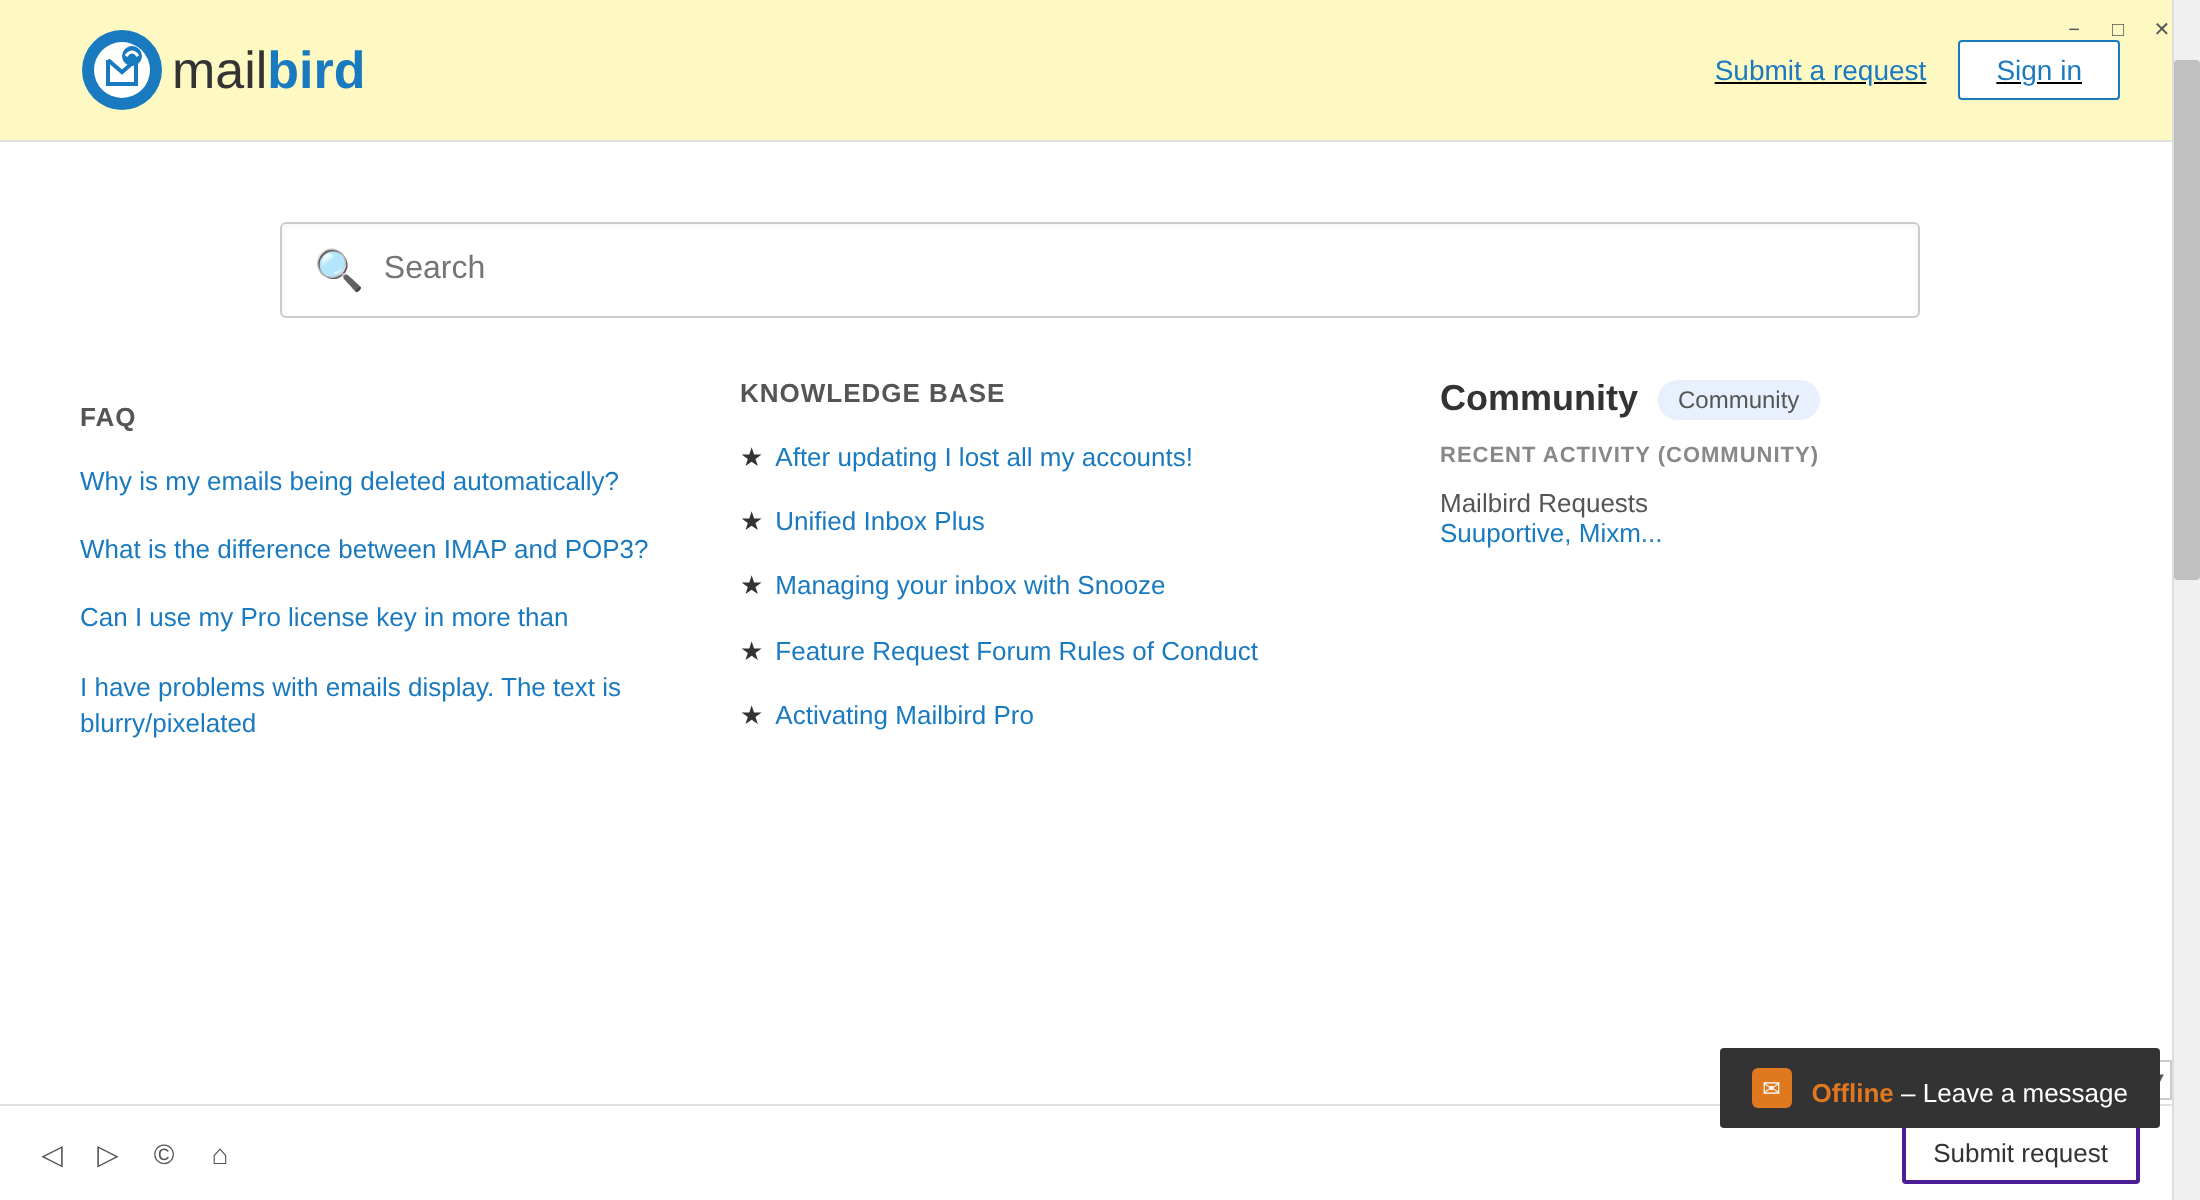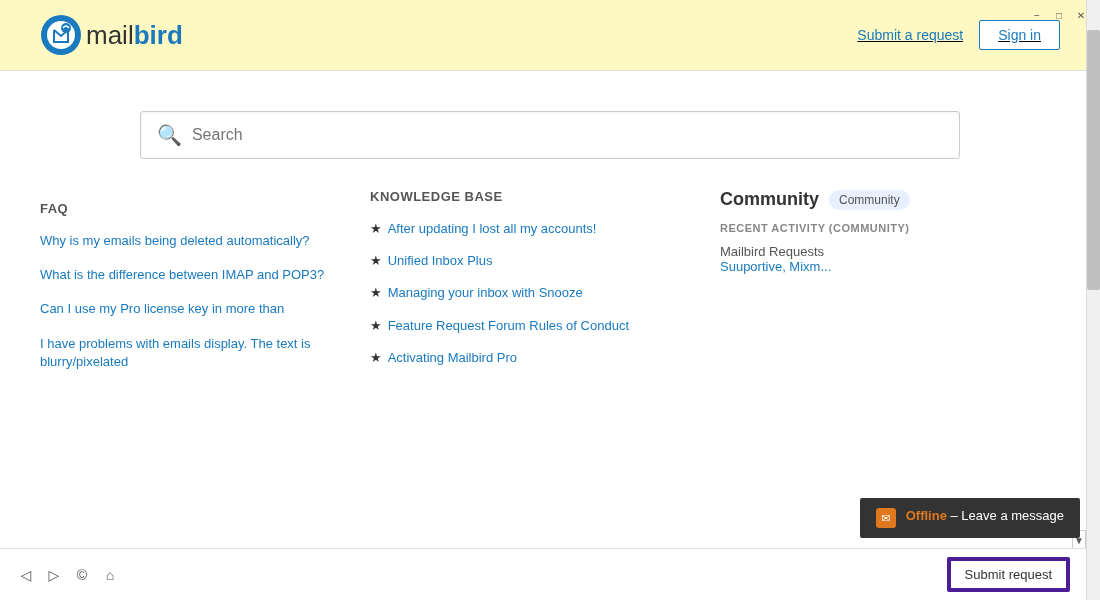--- a/index.html
+++ b/index.html
@@ -247,40 +247,40 @@
       gap: 8px;
     }
     .footer-icon {
       width: 20px; height: 20px;
       display: flex; align-items: center; justify-content: center;
       font-size: 14px;
       color: #555;
       cursor: pointer;
     }
     .submit-request-footer {
-      border: 4px solid #4c1d95;
+      border: 2px solid #4c1d95;
       background: #fff;
       color: #333;
       font-size: 13px;
       padding: 6px 14px;
       cursor: pointer;
       border-radius: 2px;
     }
 
     
     .offline-banner {
       position: absolute;
-      bottom: 62px;
+      bottom: 36px;
       right: 20px;
       background: #333;
       color: #fff;
       font-size: 13px;
       padding: 10px 16px;
       display: flex;
-      align-items: flex-start;
+      align-items: flex-end;
       gap: 10px;
       border-radius: 2px;
       z-index: 200;
     }
     .offline-dot {
       width: 20px; height: 20px;
       background: #e07820;
       border-radius: 3px;
       display: flex; align-items: center; justify-content: center;
       flex-shrink: 0;

